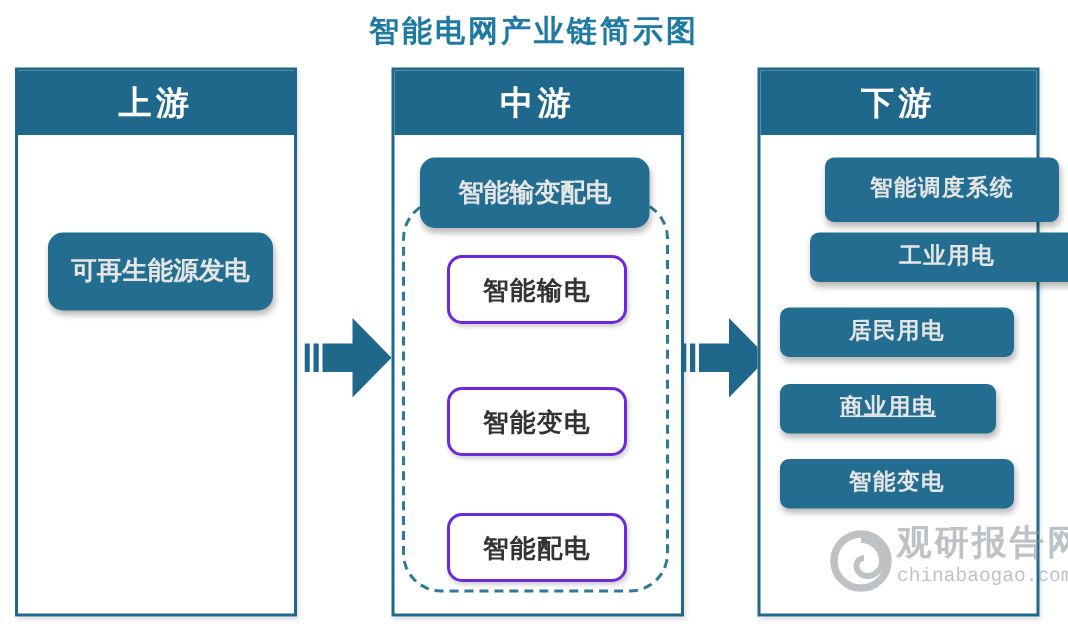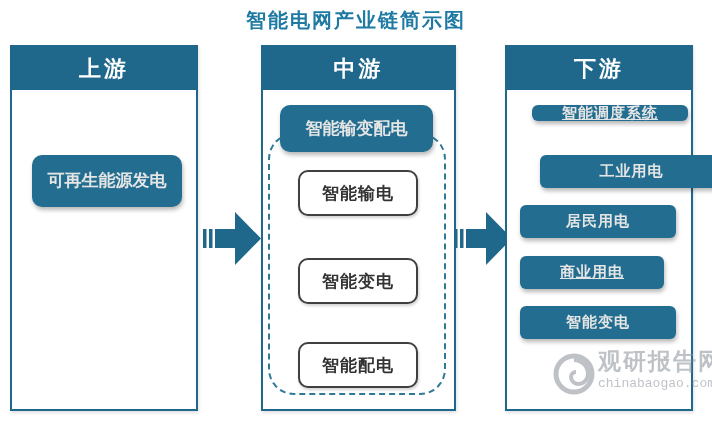--- a/index.html
+++ b/index.html
@@ -22,21 +22,21 @@
   .pill{
     position:absolute;display:flex;align-items:center;justify-content:center;
     text-align:center;font-weight:bold;box-sizing:border-box;
   }
   .pill.solid{
     background:#236e90;color:#e5e5e5;border-radius:10px;font-size:17px;
     box-shadow:1px 3px 4px rgba(0,0,0,0.28);padding:0 14px;line-height:1.25;
   }
   .pill.small{border-radius:6px;font-size:15px;letter-spacing:1px;}
   .pill.light{
-    background:#ffffff;color:#333333;border:2px solid #404040;border-radius:10px;
+    background:#ffffff;color:#333333;border:2px solid #6d28d9;border-radius:10px;
     font-size:17px;letter-spacing:1px;box-shadow:1px 2px 3px rgba(0,0,0,0.18);
   }
   .dashed-group{
     position:absolute;left:268px;top:133px;width:178px;height:262px;
     border:2px dashed #2e7a96;border-radius:26px;box-sizing:border-box;background:transparent;
   }
   .flow-arrow{position:absolute;top:210px;width:60px;height:57px;}
   .watermark{
     position:absolute;left:550px;top:346px;width:165px;height:56px;
     opacity:0.55;color:#8a9199;pointer-events:none;z-index:5;
@@ -80,21 +80,21 @@
 
   <svg class="flow-arrow" style="left:454px;" viewBox="0 0 60 57">
     <rect x="0" y="19" width="3.5" height="19" fill="#1f688c"></rect>
     <rect x="6" y="19" width="3.5" height="19" fill="#1f688c"></rect>
     <path d="M12,19 H32 V2 L58,28.5 L32,55 V38 H12 Z" fill="#1f688c"></path>
   </svg>
 
   <div class="col" style="left:505px;width:188px;">
     <div class="col-header">下游</div>
   </div>
-  <div class="pill solid small" style="left:532px;top:105px;width:156px;height:16px;text-decoration:underline;">智能调度系统</div>
+  <div class="pill solid small" style="left:550px;top:105px;width:156px;height:43px;">智能调度系统</div>
   <div class="pill solid small" style="left:520px;top:155px;width:183px;height:33px;margin-left:20px;">工业用电</div>
   <div class="pill solid small" style="left:520px;top:205px;width:156px;height:33px;">居民用电</div>
   <div class="pill solid small" style="left:520px;top:256px;width:144px;height:33px;text-decoration:underline;">商业用电</div>
   <div class="pill solid small" style="left:520px;top:306px;width:156px;height:33px;">智能变电</div>
 
   <div class="watermark">
     <svg class="wm-logo" width="44" height="44" viewBox="0 0 44 44">
       <circle cx="22" cy="22" r="18" fill="none" stroke="#8a9199" stroke-width="5"></circle>
       <path d="M22 8 a14 14 0 0 1 14 14 a10 10 0 0 1 -10 10 a7 7 0 0 1 -7 -7 a5 5 0 0 1 5 -5" fill="none" stroke="#8a9199" stroke-width="4"></path>
     </svg>

